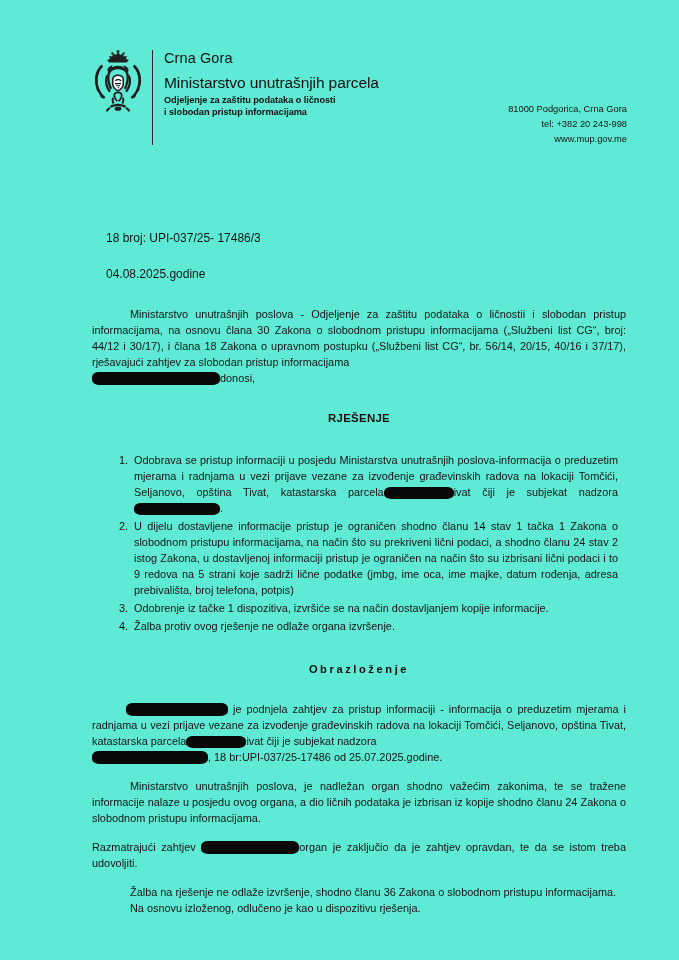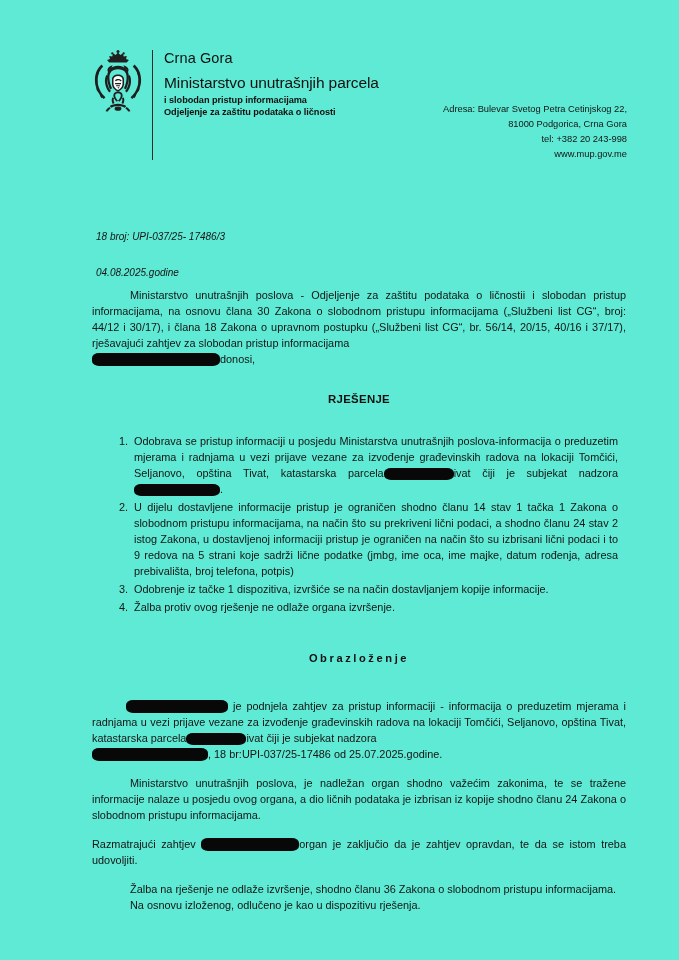--- a/index.html
+++ b/index.html
@@ -77,35 +77,34 @@
     font-size: 9.3px;
     line-height: 1.62;
     color: #141414;
     padding-top: 54px;
     white-space: nowrap;
   }
 
   
   .refline {
     position: absolute;
-    left: 96px;
-    font-size: 10px;
+    left: 106px;
+    font-size: 12px;
     line-height: 1.2;
     color: #141414;
-    font-style: italic;
   }
   .refline.r1 { top: 231px; }
   .refline.r2 { top: 255px; margin-top: 12px; }
 
   
   .body-col {
     position: absolute;
     left: 92px;
     width: 534px;
-    top: 287px;
+    top: 306px;
   }
   p.just {
     margin: 0;
     font-size: 10.9px;
     line-height: 1.47;
     text-align: justify;
     text-justify: inter-word;
     color: #141414;
   }
   p.indent { text-indent: 38px; }
@@ -116,21 +115,21 @@
     font-weight: bold;
     letter-spacing: .3px;
     margin: 0;
     color: #101010;
   }
   .heading-spaced {
     text-align: center;
     font-size: 11.1px;
     font-weight: bold;
     letter-spacing: 2.6px;
-    margin: 8px;
+    margin: 0;
     color: #101010;
   }
 
   ol.decision-list {
     margin: 8px;
     padding: 0 0 0 34px;
     list-style: none;
     counter-reset: dec;
   }
   ol.decision-list > li {
@@ -209,26 +208,25 @@
           <ellipse cx="26" cy="58.7" rx="3.4" ry="2.1"></ellipse>
         </g>
       </svg>
     </div>
 
     <div class="divider-rule"></div>
 
     <div class="org-block">
       <div class="org-country">Crna Gora</div>
       <div class="org-ministry">Ministarstvo unutrašnjih parcela</div>
+      <div class="org-dept">Odjeljenje za zaštitu podataka o ličnosti</div>
       <div class="org-dept">i slobodan pristup informacijama</div>
-      <div class="org-dept">Odjeljenje za zaštitu podataka o ličnosti</div>
     </div>
 
     <div class="address-block">
-      <div>Adresa: Bulevar Svetog Petra Cetinjskog 22,</div>
       <div>81000 Podgorica, Crna Gora</div>
       <div>tel: +382 20 243-998</div>
       <div>www.mup.gov.me</div>
     </div>
   </div>
 
   <div class="refline r1">18 broj: UPI-037/25- 17486/3</div>
   <div class="refline r2">04.08.2025.godine</div>
 
   <div class="body-col">

